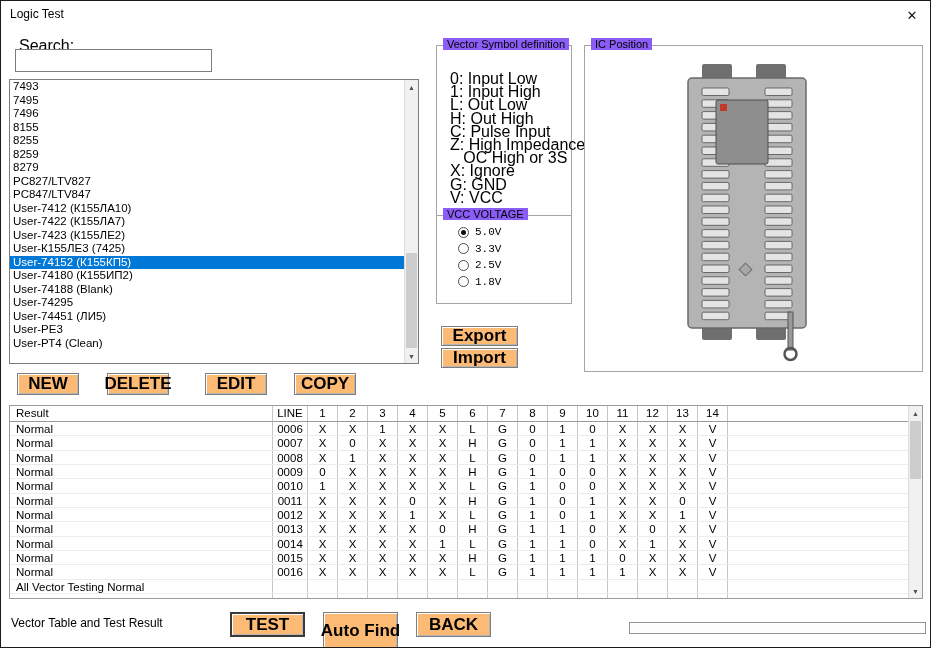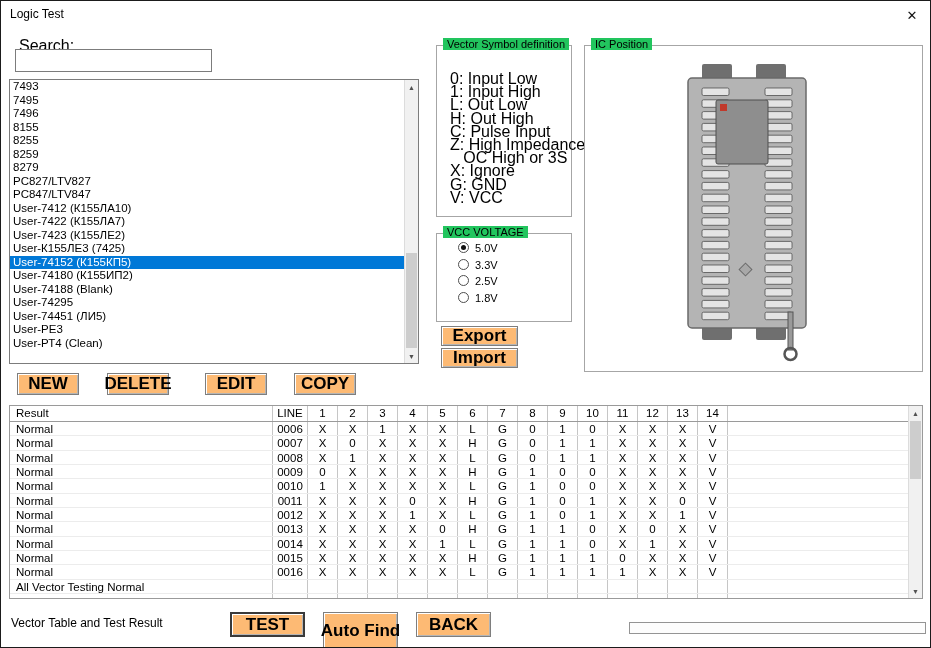--- a/index.html
+++ b/index.html
@@ -30,25 +30,25 @@
   #list-sbar .sb-thumb{bottom:15px;height:95px;}
   #table-sbar{right:0;top:0;height:100%;}
   #table-sbar .sb-thumb{top:15px;height:58px;}
 
   
   .btn{position:absolute;display:flex;align-items:center;justify-content:center;background:#fdba74;border:1px solid #7e7e7e;box-shadow:inset 1px 1px 0 #ffffff, inset -1px -1px 0 #b5b5b5;font-size:17px;cursor:default;white-space:nowrap;font-weight:bold;}
   .btn.default{border:2px solid #3a3a3a;}
 
   
   .groupbox{position:absolute;border:1px solid #a6a6a6;background:#fff;}
-  .gb-label{position:absolute;top:-8px;left:6px;background:#22c55e;padding:0 4px;font-size:11px;white-space:nowrap;}
+  .gb-label{position:absolute;top:-8px;left:6px;background:#8b5cf6;padding:0 4px;font-size:11px;white-space:nowrap;}
   .sym-lines{position:absolute;left:13px;top:26px;font-size:16px;line-height:13.2px;}
   .sym-line{white-space:pre;}
   .vcc-options{position:absolute;left:0;top:8px;width:100%;}
-  .radio-row{display:flex;height:16.5px;font-size:11px;padding-left:21px;}
+  .radio-row{display:flex;align-items:center;height:16.5px;font-size:11px;padding-left:21px;font-family:Liberation Mono, monospace;}
   .radio{width:11px;height:11px;border:1px solid #4e4e4e;border-radius:50%;background:#fff;display:inline-block;position:relative;margin-right:6px;flex:0 0 auto;}
   .radio.on::after{content:"";position:absolute;left:2px;top:2px;width:5px;height:5px;border-radius:50%;background:#101010;}
 
   .zif-label{position:absolute;left:0;top:306px;width:100%;text-align:center;font-size:13px;font-weight:bold;}
 
   
   #vtable{position:absolute;left:8px;top:404px;width:914px;height:194px;border:1px solid #9a9a9a;background:#fff;display:flex;flex-direction:column;}
   .trow{display:flex;height:14.35px;border-bottom:1px solid #ececec;}
   .trow.head{height:16px;border-bottom:1px solid #9a9a9a;}
   .trow.fillrow{flex:1;border-bottom:none;}
@@ -118,21 +118,21 @@
         <div class="sym-line">H: Out High</div>
         <div class="sym-line">C: Pulse Input</div>
         <div class="sym-line">Z: High Impedance</div>
         <div class="sym-line">   OC High or 3S</div>
         <div class="sym-line">X: Ignore</div>
         <div class="sym-line">G: GND</div>
         <div class="sym-line">V: VCC</div>
       </div>
   </div>
 
-  <div class="groupbox" style="left:435px;top:232px;width:136px;height:89px">
+  <div class="groupbox" style="left:435px;top:214px;width:136px;height:89px">
     <span class="gb-label">VCC VOLTAGE</span>
     <div class="vcc-options">
         <div class="radio-row">
           <span class="radio on"></span>
           <span>5.0V</span>
         </div>
         <div class="radio-row">
           <span class="radio"></span>
           <span>3.3V</span>
         </div>

